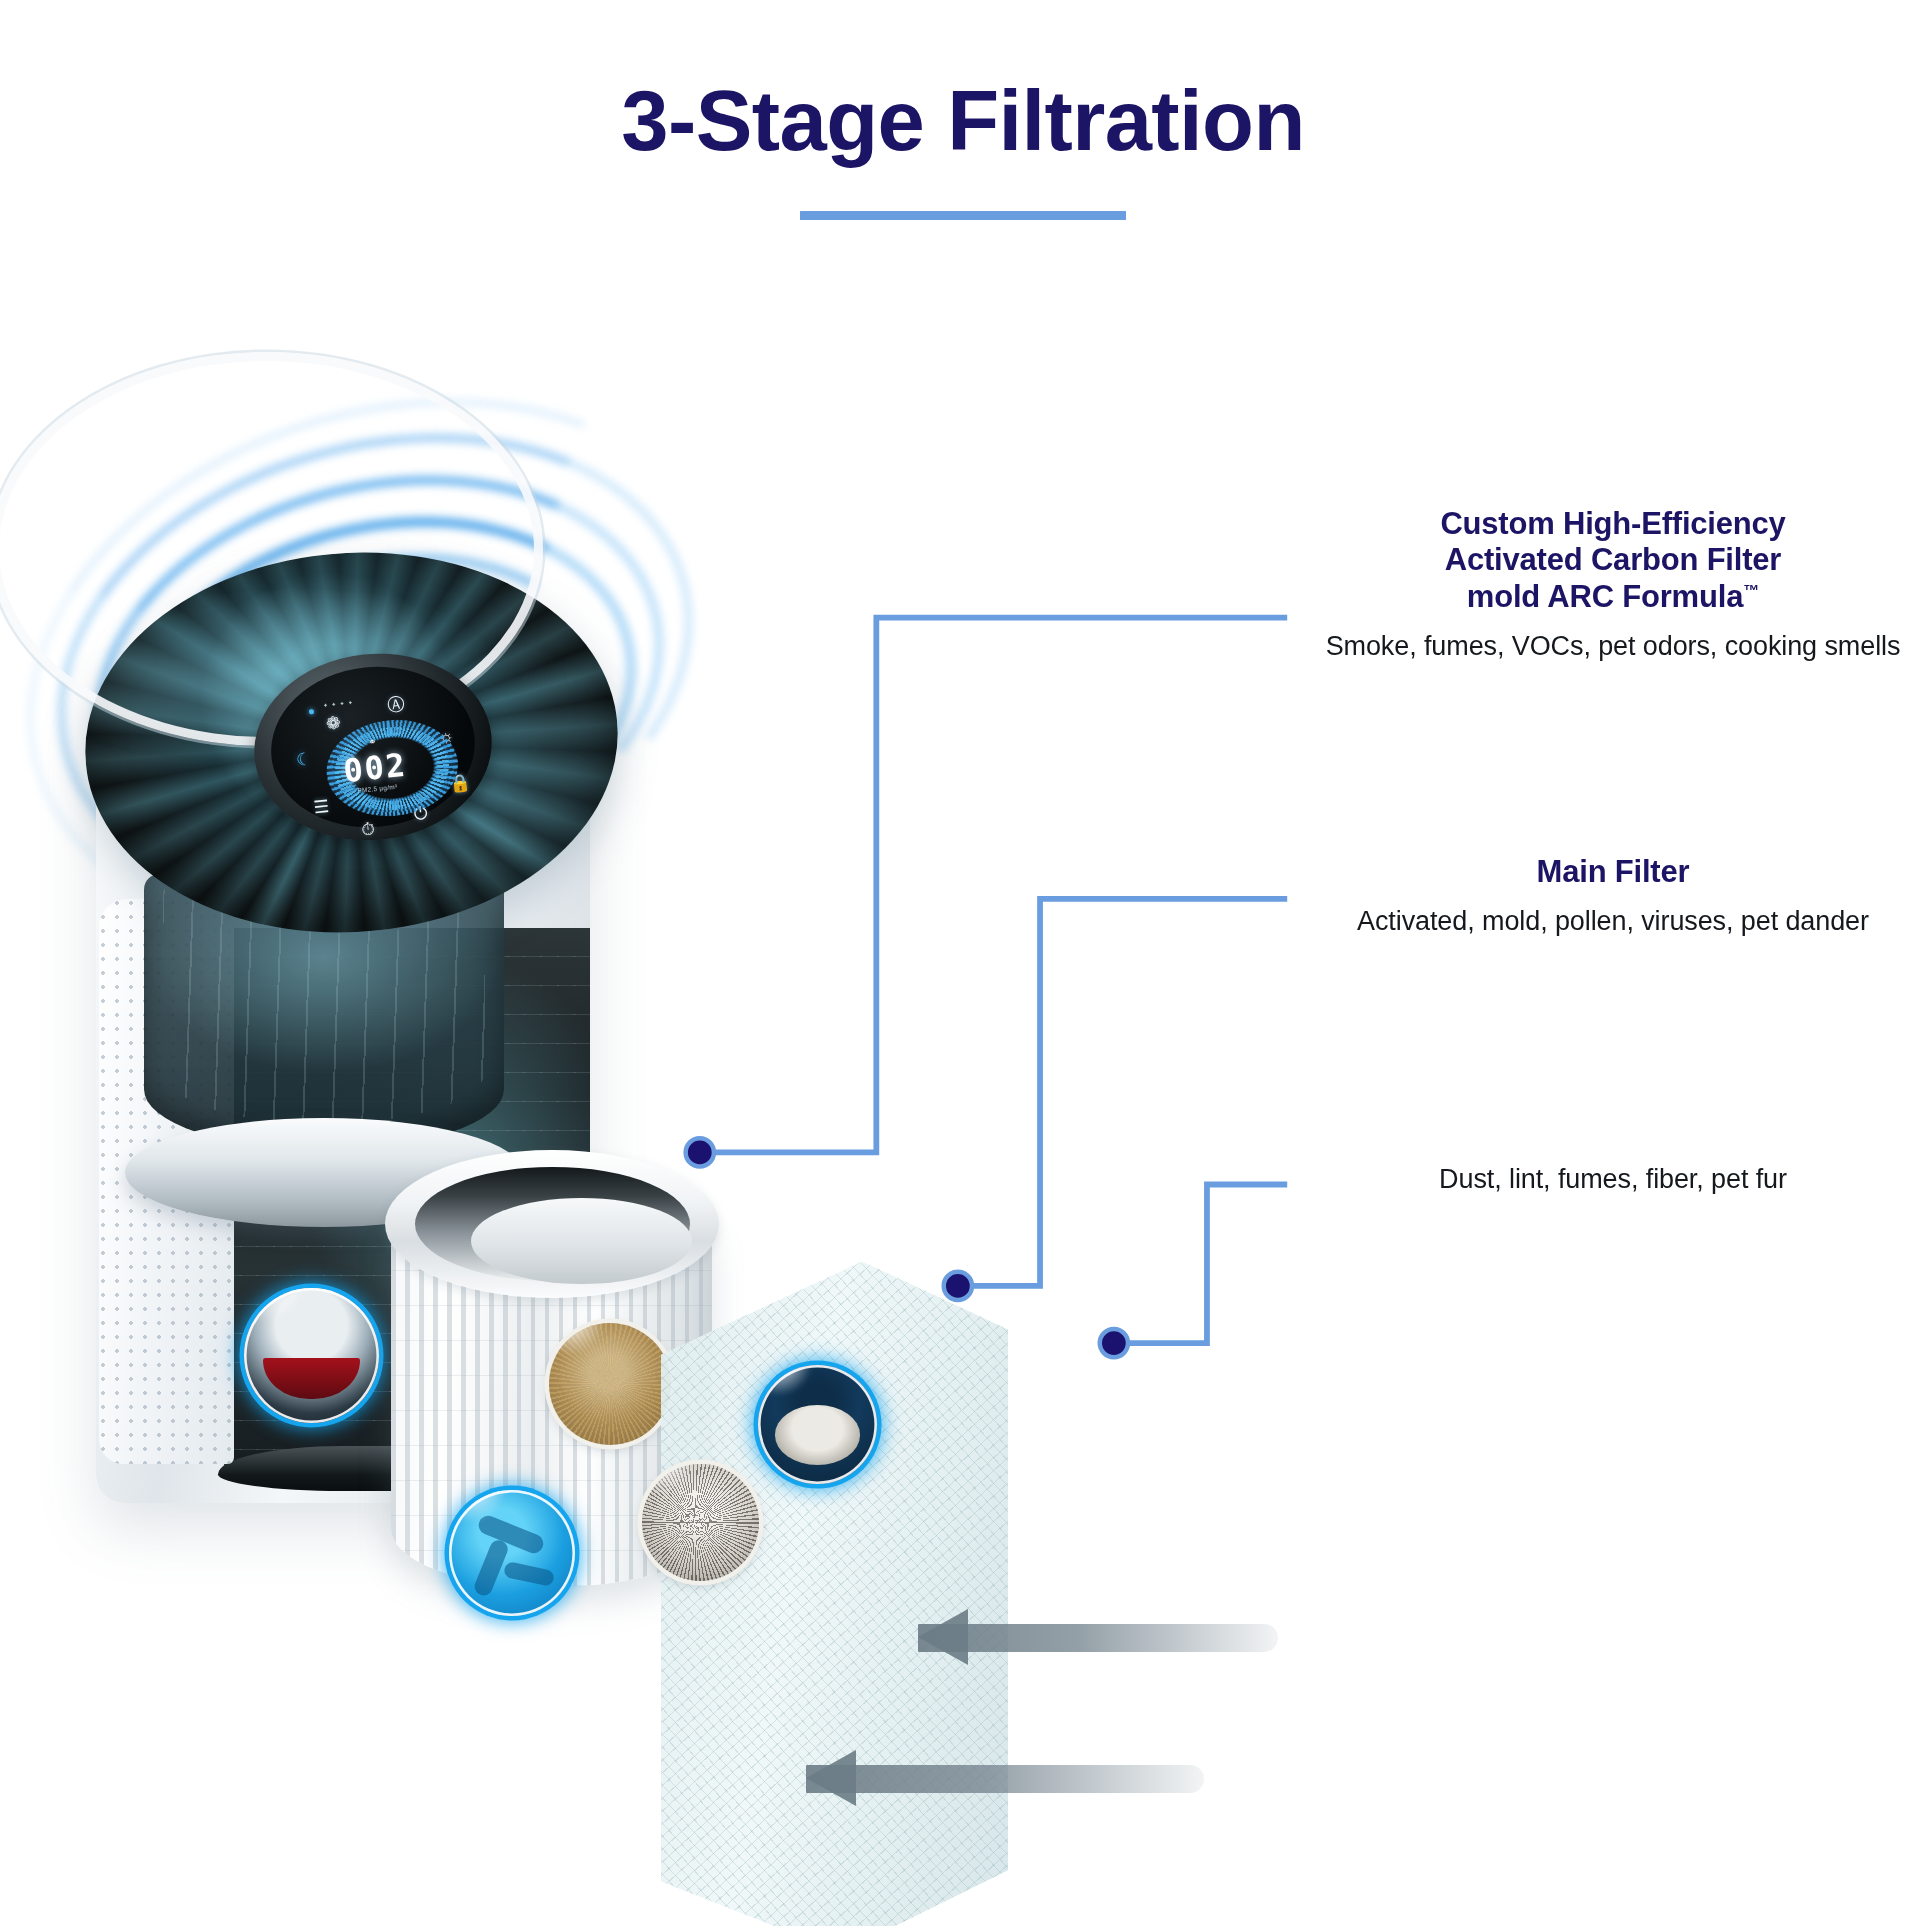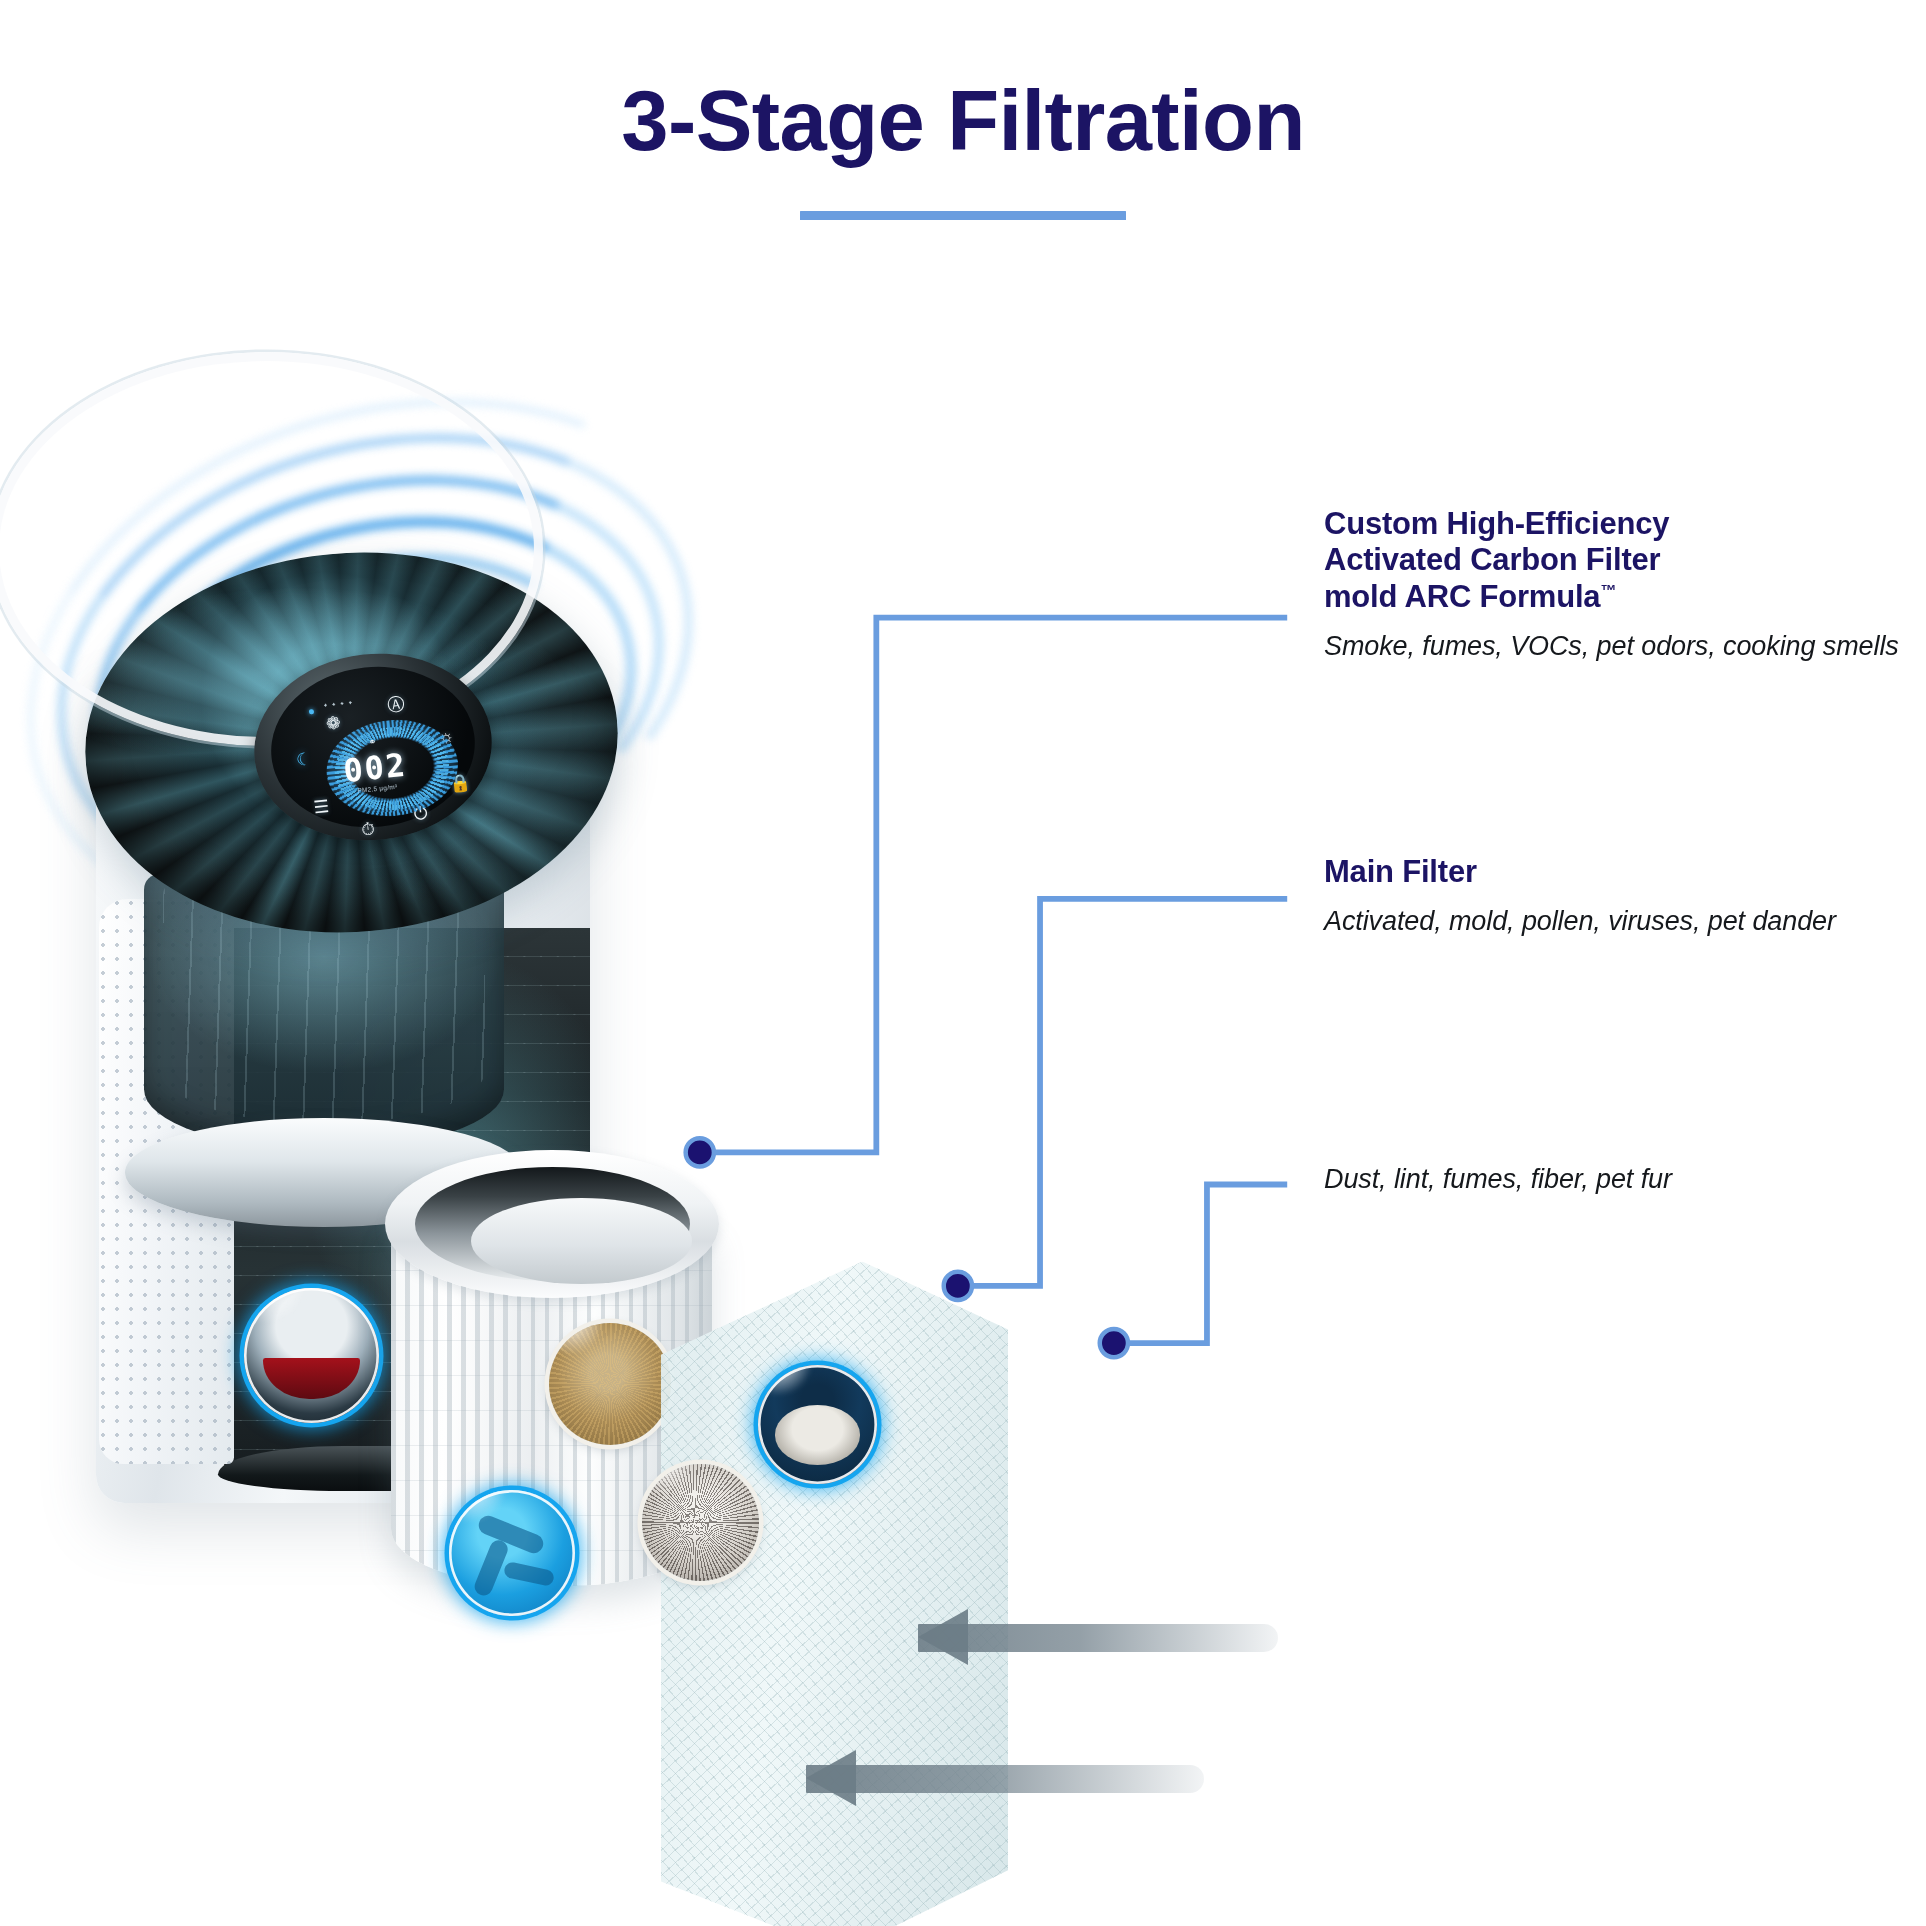--- a/index.html
+++ b/index.html
@@ -329,34 +329,34 @@
   #badge-hair { left:642px; top:1104px; width:117px; height:117px;
     background:
       repeating-conic-gradient(from 30deg at 45% 50%, rgba(45,38,34,.55) 0deg 1.4deg, rgba(235,232,228,.1) 1.4deg 4deg),
       radial-gradient(circle at 50% 40%, #f4f2ee 0 18%, #cfcac3 60%, #8f8a84 100%); }
 
   
   #connectors { position:absolute; left:0; top:0; width:1926px; height:1926px; pointer-events:none; }
 
   
   #callouts { position:absolute; left:1324px; top:506px; width:578px; }
-  .callout { position:absolute; left:0; width:578px; }
+  .callout { position:absolute; left:0; width:578px;text-align:center; }
   #callout-0 { top:0; }
   #callout-1 { top:348px; }
   #callout-2 { top:642px; }
   .callout-title {
     color:#1c1464; font-size:31px; font-weight:700; line-height:1.17;
     letter-spacing:-0.2px;
   }
   .callout-title .tm {
     font-size:16px; vertical-align:super; font-weight:700; letter-spacing:0;
   }
   .callout-desc {
     color:#15181c; font-size:27px; font-weight:400; line-height:1.30;
-    margin-top:14px; letter-spacing:-0.1px;font-style:italic;
+    margin-top:14px; letter-spacing:-0.1px;
   }
 </style>
 </head>
 <body>
 
 <div id="title-block">
   <div id="page-title">3-Stage Filtration</div>
   <div id="title-underline"></div>
 </div>
 

